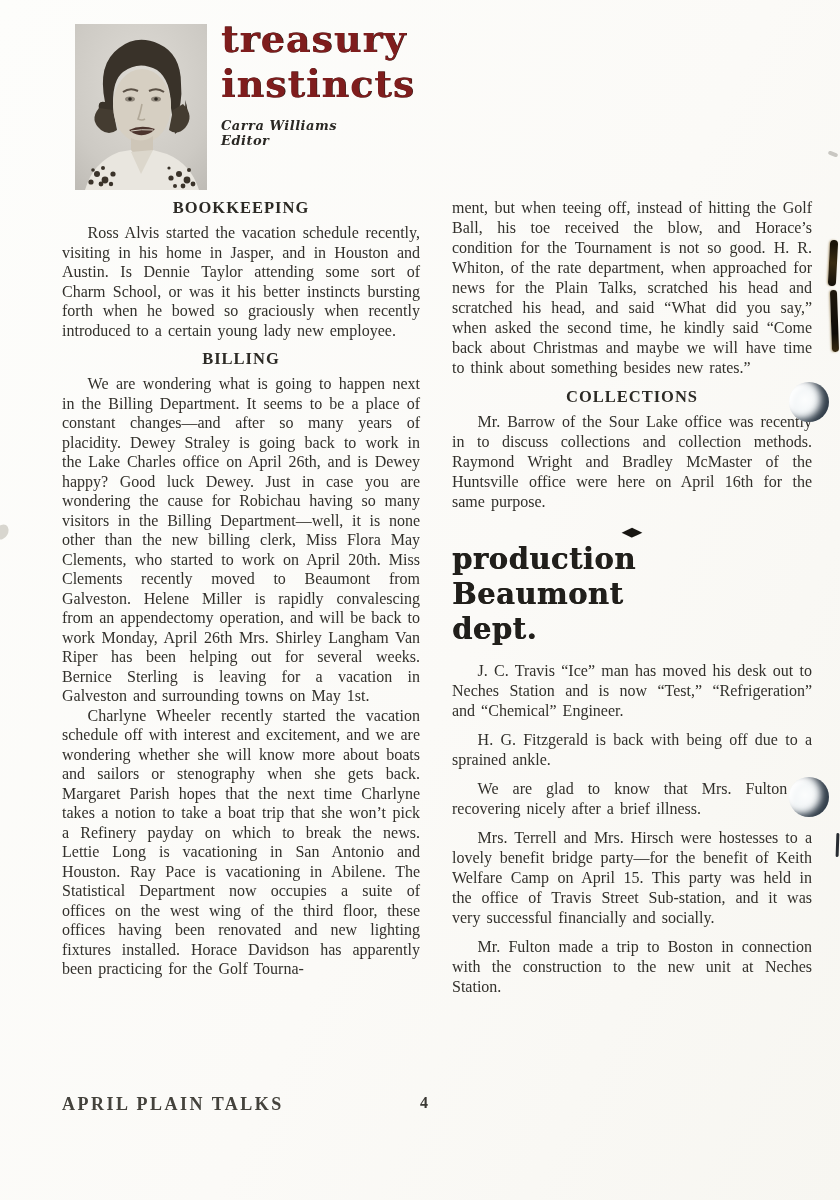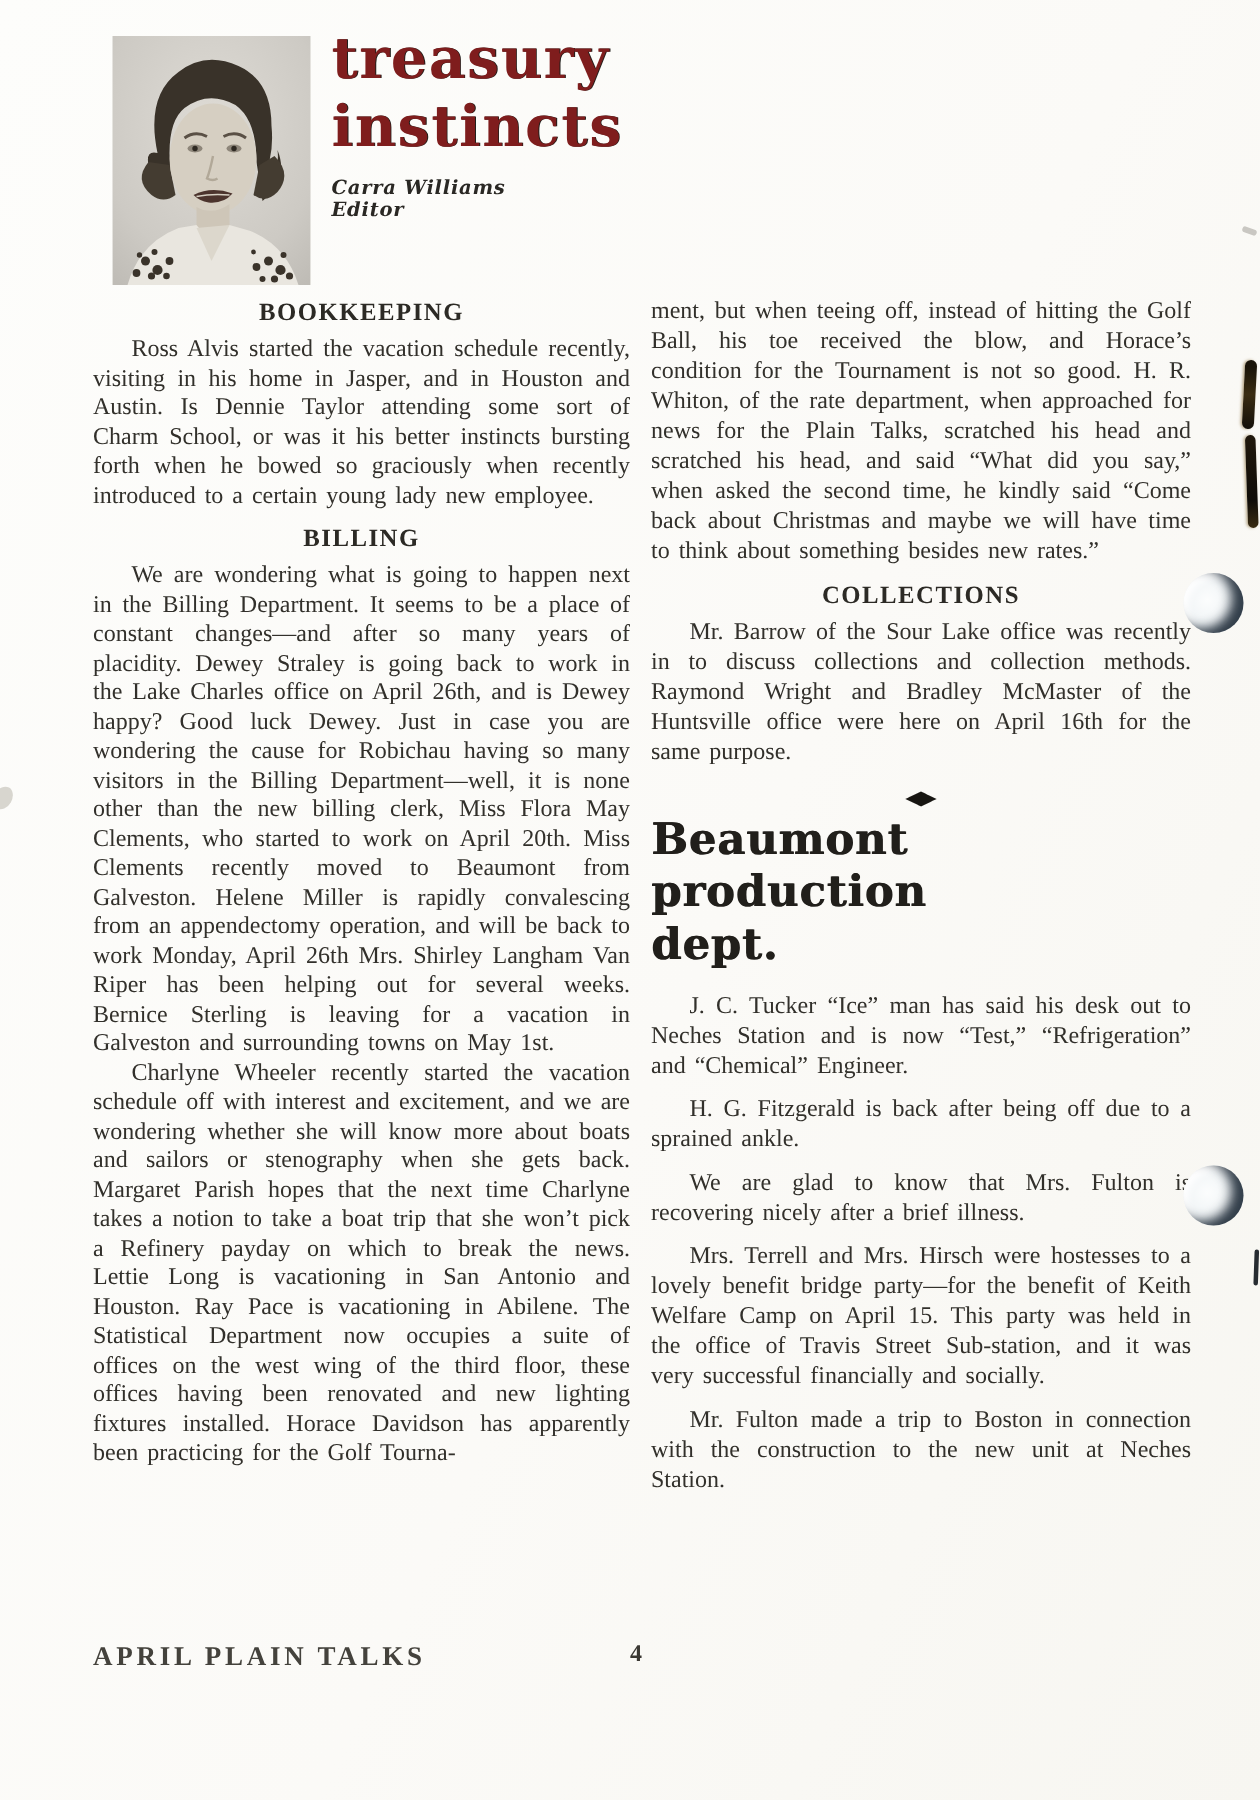--- a/index.html
+++ b/index.html
@@ -20,21 +20,21 @@
   .mast-title{
     margin:0;font-family:"DejaVu Serif",serif;font-weight:bold;
     font-size:38px;line-height:45px;letter-spacing:1px;color:#7f1d1d;
   }
   .mast-title span{display:block;text-shadow:0.6px 0 #211f1b;}
   .editor-block{margin-top:12px;text-align:left;width:150px;
     font-family:"DejaVu Serif",serif;font-weight:bold;font-size:13px;
     line-height:15px;color:#2a2824;letter-spacing:0.5px;font-style:italic;}
 
   
-  .columns{position:absolute;top:198px;left:62px;display:flex;gap:14px;}
+  .columns{position:absolute;top:198px;left:62px;display:flex;gap:32px;}
   .col{width:358px;}
   .col.right{width:360px;}
   .col p{
     margin:0;text-align:justify;font-size:16px;line-height:19.5px;
     word-spacing:2px;text-indent:1.6em;
   }
   .col.right p{line-height:20px;}
   p.no-indent{text-indent:0;}
   .sec-head{
     margin:9px 0 5px;text-align:center;font-size:16.5px;font-weight:bold;
@@ -179,27 +179,27 @@
 
     <section class="col right">
       <p class="no-indent">ment, but when teeing off, instead of hitting the Golf Ball, his toe received the blow, and Horace’s condition for the Tournament is not so good. H. R. Whiton, of the rate department, when approached for news for the Plain Talks, scratched his head and scratched his head, and said “What did you say,” when asked the second time, he kindly said “Come back about Christmas and maybe we will have time to think about something besides new rates.”</p>
 
       <h3 class="sec-head">COLLECTIONS</h3>
       <p>Mr. Barrow of the Sour Lake office was recently in to discuss collections and collection methods. Raymond Wright and Bradley McMaster of the Huntsville office were here on April 16th for the same purpose.</p>
 
       <span class="ornament">◆</span>
 
       <h2 class="dept-title">
+        <span>production</span>
         <span>Beaumont</span>
-        <span>production</span>
         <span>dept.</span>
       </h2>
 
-      <p class="pgap">J. C. Tucker “Ice” man has said his desk out to Neches Station and is now “Test,” “Refrigeration” and “Chemical” Engineer.</p>
-      <p class="pgap">H. G. Fitzgerald is back after being off due to a sprained ankle.</p>
+      <p class="pgap">J. C. Travis “Ice” man has moved his desk out to Neches Station and is now “Test,” “Refrigeration” and “Chemical” Engineer.</p>
+      <p class="pgap">H. G. Fitzgerald is back with being off due to a sprained ankle.</p>
       <p class="pgap">We are glad to know that Mrs. Fulton is recovering nicely after a brief illness.</p>
       <p class="pgap">Mrs. Terrell and Mrs. Hirsch were hostesses to a lovely benefit bridge party—for the benefit of Keith Welfare Camp on April 15. This party was held in the office of Travis Street Sub-station, and it was very successful financially and socially.</p>
       <p class="pgap">Mr. Fulton made a trip to Boston in connection with the construction to the new unit at Neches Station.</p>
     </section>
   </main>
 
   <footer class="footer">
     <span class="footer-left">APRIL PLAIN TALKS</span>
     <span class="page-num">4</span>
   </footer>

